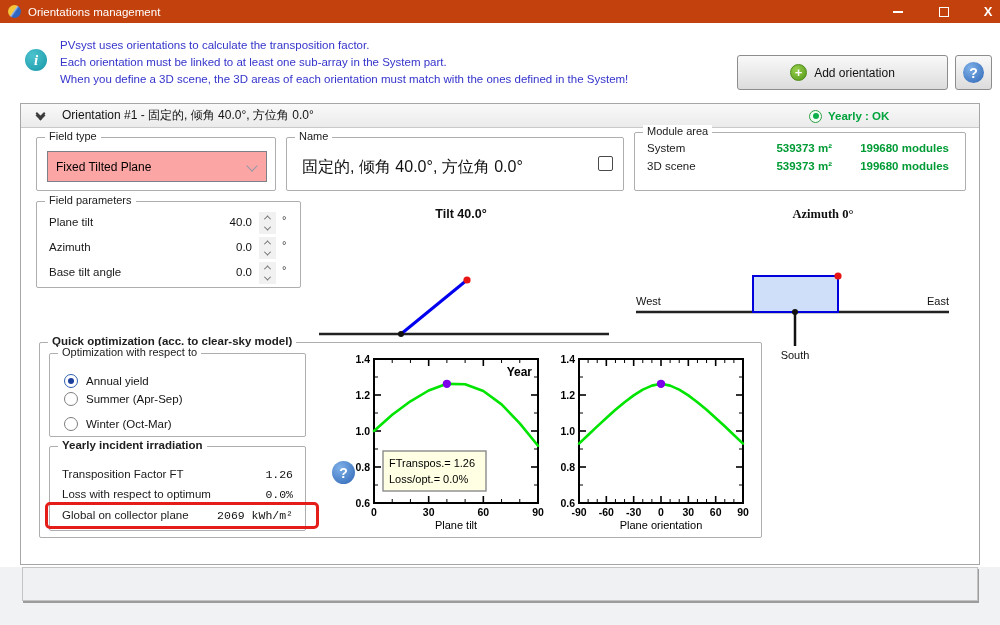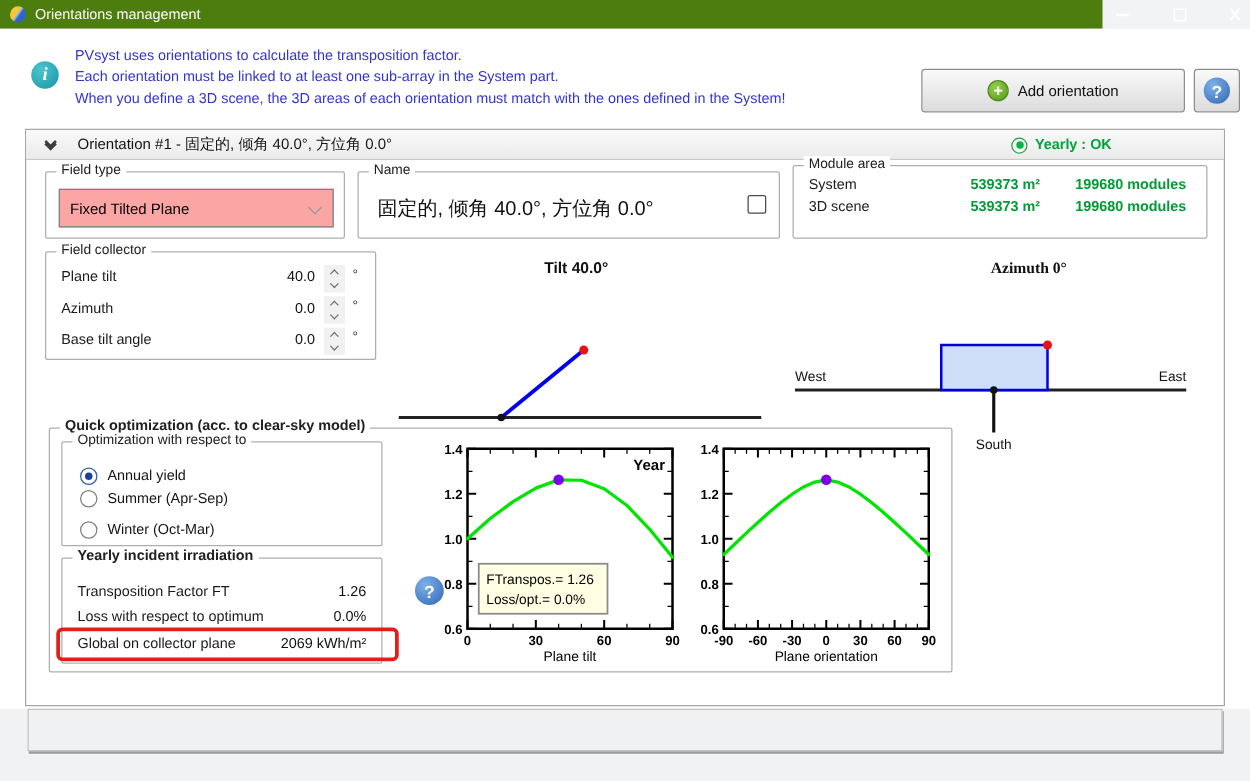--- a/index.html
+++ b/index.html
@@ -2,21 +2,21 @@
 <html><head>
 <meta charset="utf-8">
 <style>
   * { box-sizing: border-box; margin: 0; padding: 0; }
   html,body { width:1000px; height:625px; }
   body { font-family:"Liberation Sans", sans-serif; position:relative; background:#f2f3f5; overflow:hidden; }
 
   .screen { position:absolute; inset:0; width:1000px; height:625px; }
 
   
-  .titlebar { position:absolute; left:0; top:0; width:882px; height:23px; background:#4d7c0f; display:flex; align-items:center; }
+  .titlebar { position:absolute; left:0; top:0; width:1000px; height:23px; background:#c2410c; display:flex; align-items:center; }
   .app-icon { width:13px; height:13px; border-radius:50%; margin-left:8px;
               background:linear-gradient(125deg,#f6c63a 42%,#9db8e8 48%,#2f66c0 58%); }
   .titlebar-title { color:#fff; font-size:11.5px; margin-left:7px; }
   .win-btn { position:absolute; top:0; width:32px; height:23px; display:flex; align-items:center; justify-content:center; color:#fff; }
   .btn-min { left:882; left:882px; }
   .btn-max { left:928px; }
   .btn-close { left:972px; font-size:13px; font-weight:bold; }
   .glyph-min { width:10px; height:2px; background:#fff; }
   .glyph-max { width:10px; height:10px; border:1.4px solid #fff; }
 
@@ -94,21 +94,21 @@
   svg text { font-family:"Liberation Sans", sans-serif; }
 
   
   .radio-row { position:absolute; left:14px; height:22px; display:flex; align-items:center; gap:8px; font-size:11.5px; color:#141414; }
   .radio { width:14px; height:14px; border-radius:50%; border:1px solid #7e7e7e; background:#fff; position:relative; }
   .radio-row.checked .radio { border-color:#2f5fb0; }
   .radio-row.checked .radio::after { content:''; position:absolute; left:3px; top:3px; width:6px; height:6px; border-radius:50%; background:#1c3f9e; }
 
   .yi-row { position:absolute; left:0; width:100%; height:20px; font-size:11.5px; }
   .yi-label { position:absolute; left:12px; top:4px; color:#1a1a1a; }
-  .yi-value { position:absolute; right:12px; top:4px; color:#111; }
+  .yi-value { position:absolute; right:12px; top:4px; color:#111;font-family:Liberation Mono, monospace; }
   .red-box { position:absolute; left:44px; top:501px; width:274px; height:27px; border:3px solid #e51d18; border-radius:5px; z-index:5; }
 
   .help-icon-small { position:absolute; left:311px; top:357px; }
 </style>
 </head>
 <body>
 
 <div class="screen">
 
   <div class="titlebar">
@@ -178,21 +178,21 @@
         <span class="mod-modules">199680 modules</span>
       </div>
       <div class="mod-row" style="top:27px;">
         <span class="mod-label">3D scene</span>
         <span class="mod-area">539373 m²</span>
         <span class="mod-modules">199680 modules</span>
       </div>
     </div>
 
     <div class="gb" style="left:15px; top:97px; width:265px; height:87px;">
-      <span class="gb-label">Field collector</span>
+      <span class="gb-label">Field parameters</span>
       <div class="fp-row" style="top:10px;">
         <span class="fp-label">Plane tilt</span>
         <span class="fp-value">40.0</span>
         <span class="spinner">
           <span class="spin-cell spin-up">
               <span class="spin-chev"></span>
             </span>
           <span class="spin-cell spin-down">
               <span class="spin-chev"></span>
             </span>

